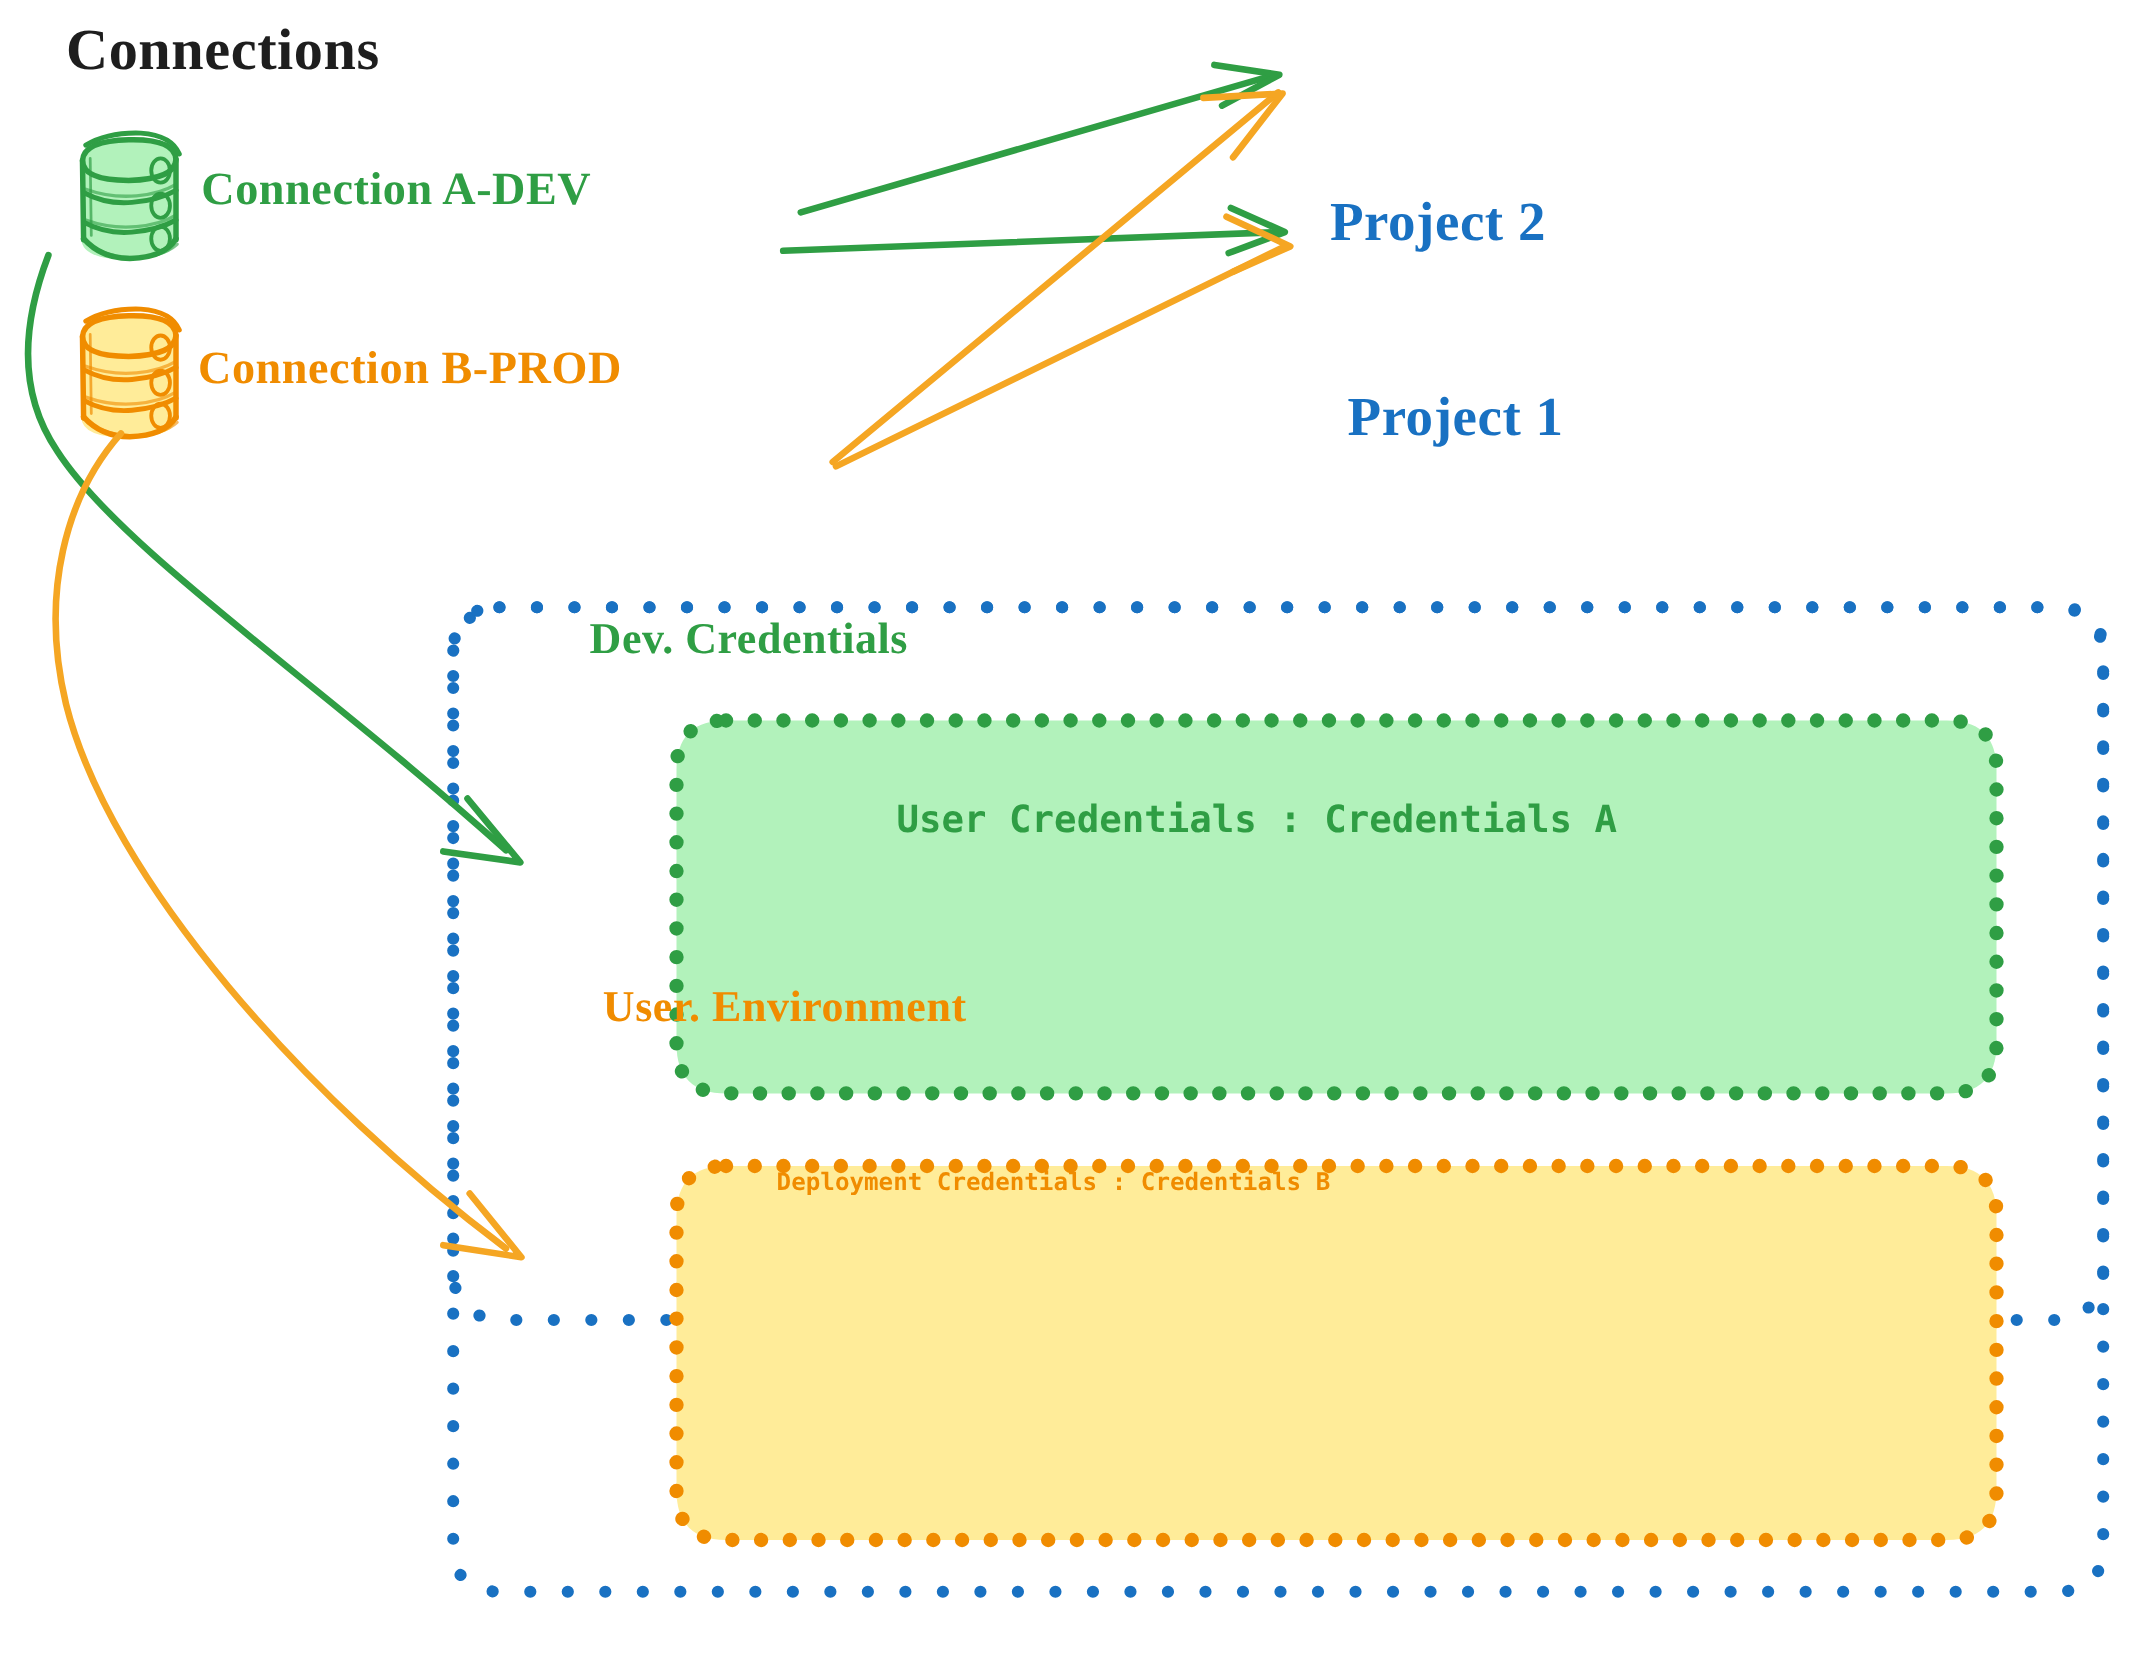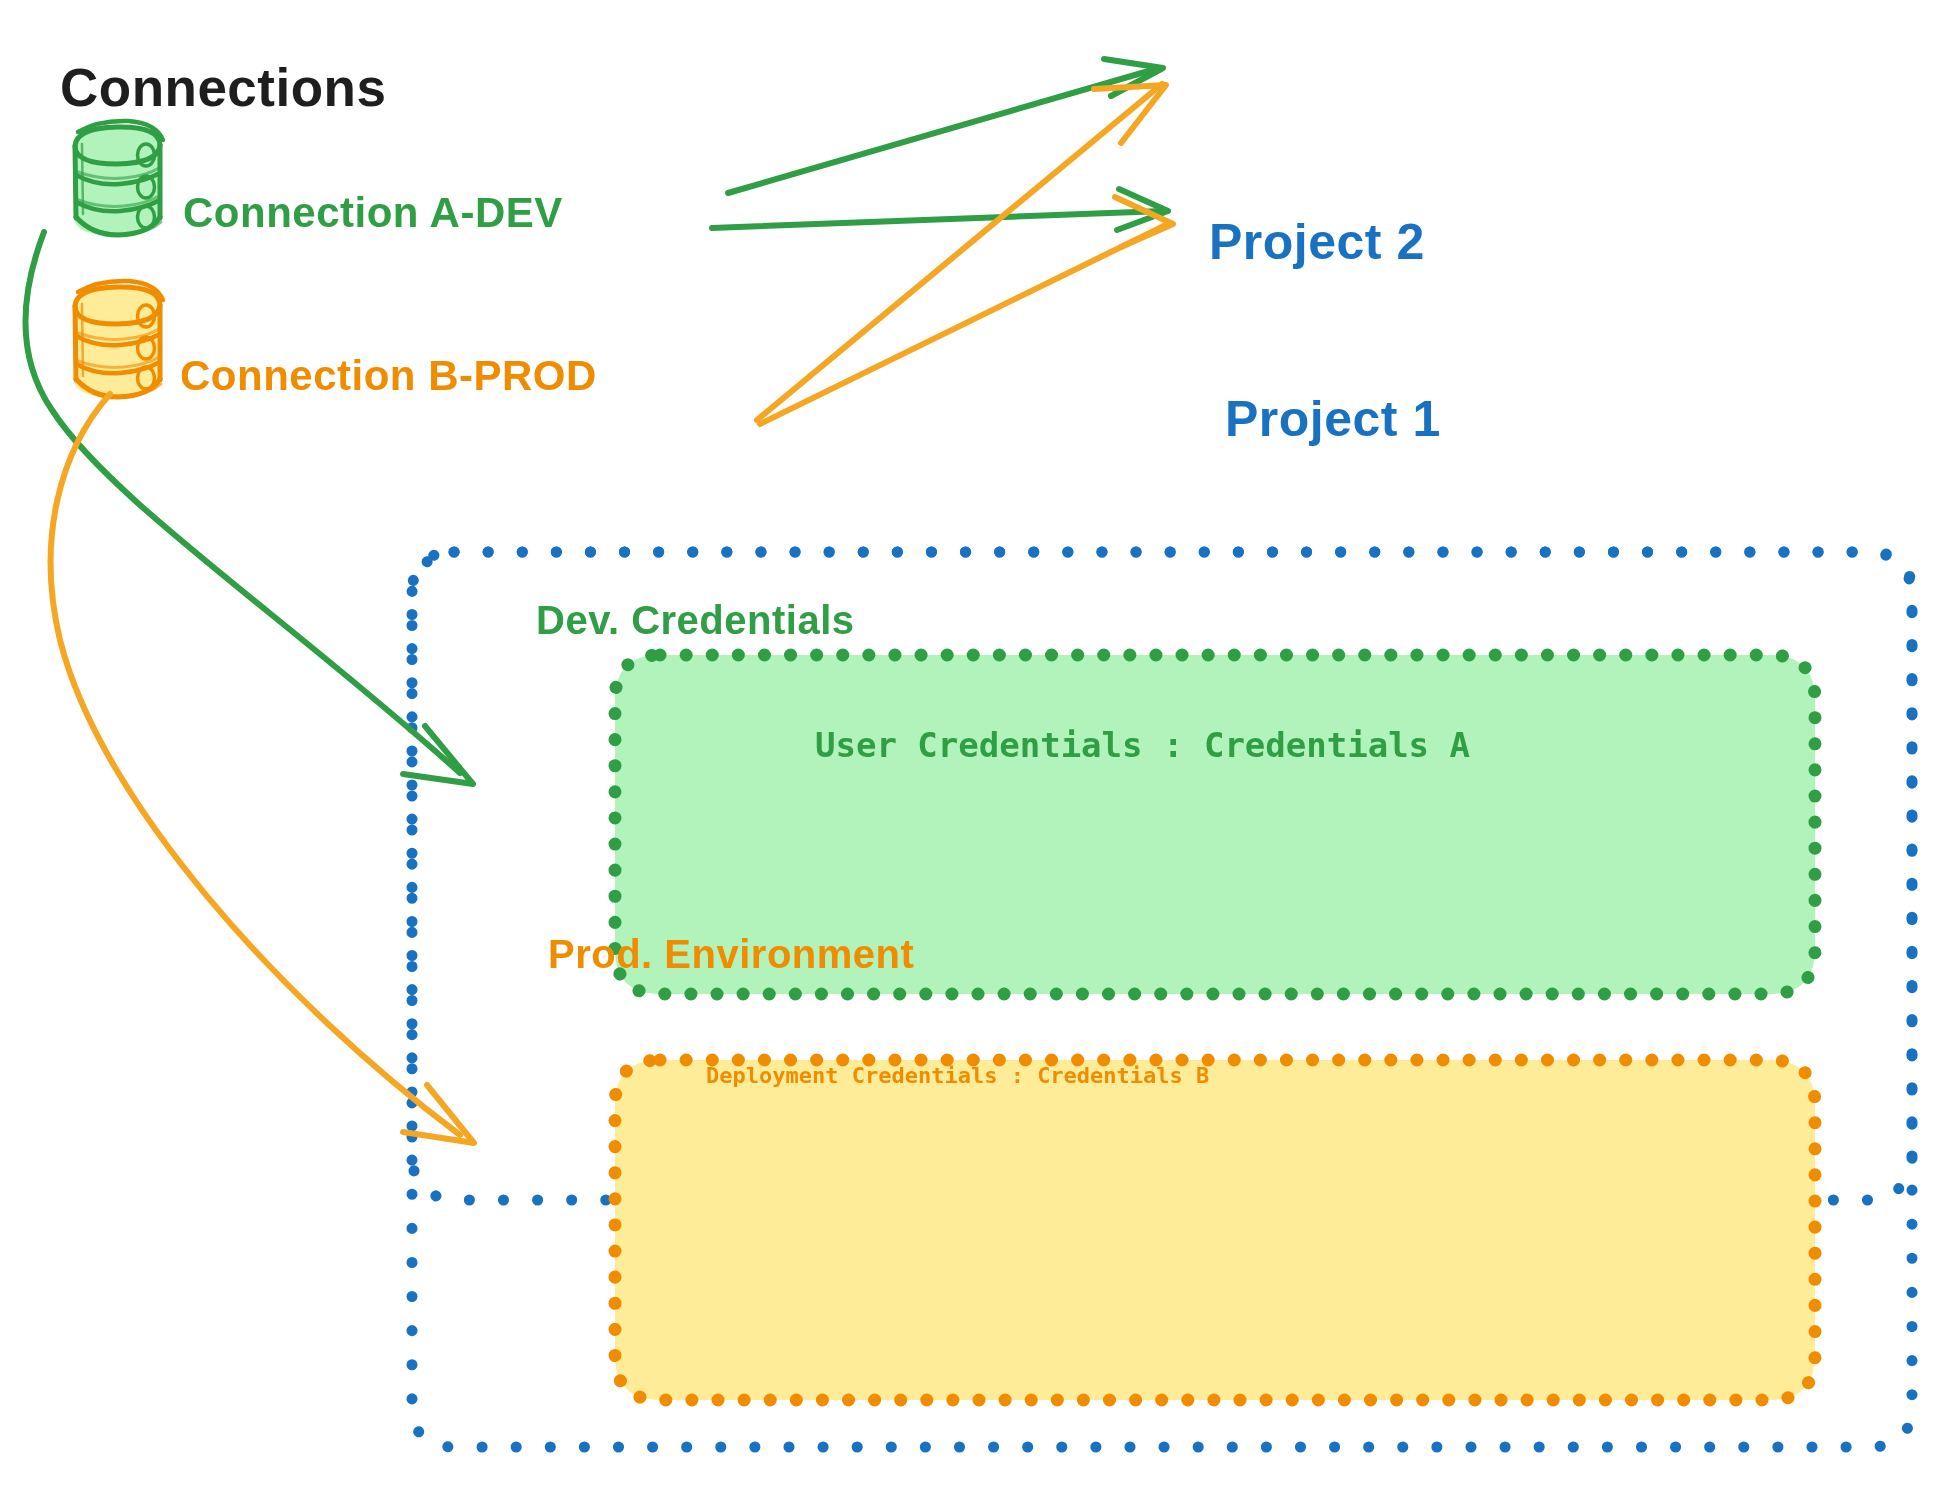--- a/index.html
+++ b/index.html
@@ -17,25 +17,24 @@
   }
   #vector-layer {
     position: absolute;
     left: 0; top: 0;
     width: 1948px;
     height: 1506px;
     pointer-events: none;
   }
   .hand-text {
     position: absolute;
-    font-family: Liberation Sans, sans-serif;
+    font-family: Liberation Serif, serif;
     font-weight: 700;
     white-space: nowrap;
     letter-spacing: 0.5px;
-    margin-top: 41px;
   }
   .mono-text {
     position: absolute;
     font-family: "DejaVu Sans Mono", monospace;
     font-weight: 700;
     white-space: nowrap;
     letter-spacing: 0px;
   }
 
   #title-connections {
@@ -199,17 +198,17 @@
 
 
   <div class="hand-text" id="label-project-2">Project 2</div>
 
   <div class="hand-text" id="label-project-1">Project 1</div>
 
   <div class="hand-text" id="label-dev-env">Dev. Credentials</div>
 
   <div class="mono-text" id="label-dev-cred">User Credentials : Credentials A</div>
 
-  <div class="hand-text" id="label-prod-env">Prod. Environment</div>
+  <div class="hand-text" id="label-prod-env">User. Environment</div>
 
   <div class="mono-text" id="label-prod-cred">Deployment Credentials : Credentials B</div>
 
 </div>
 
 </body></html>

